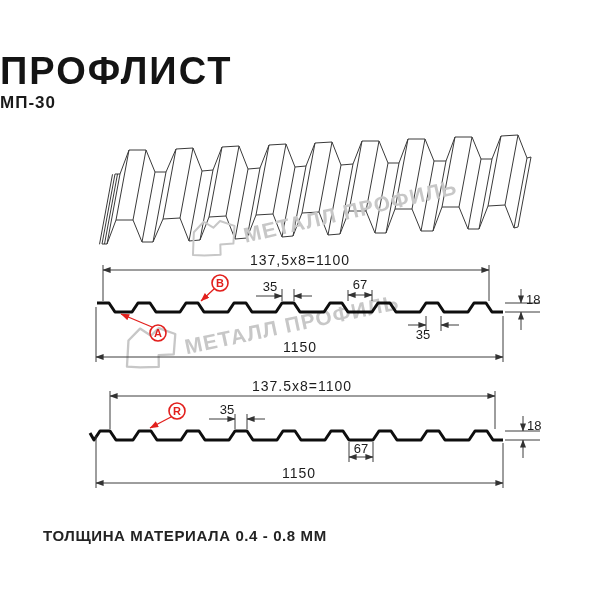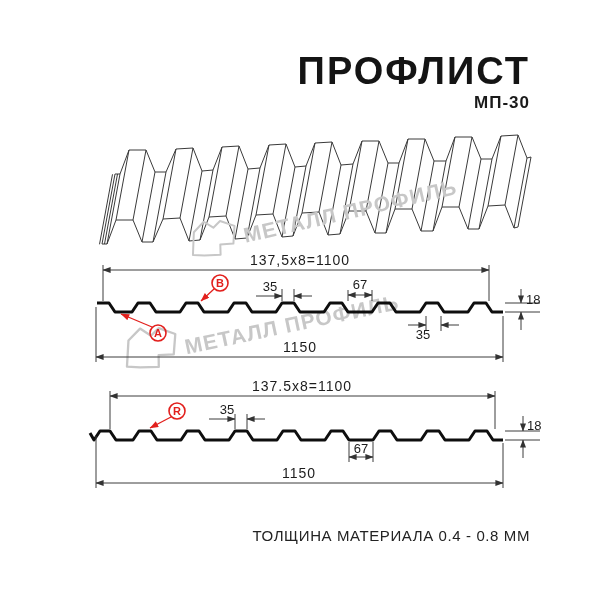--- a/index.html
+++ b/index.html
@@ -1,23 +1,23 @@
 <!DOCTYPE html>
 <html><head>
 <meta charset="utf-8">
 <style>
   html,body{margin:0;padding:0;}
   body{
     width:600px;height:600px;background:#ffffff;position:relative;overflow:hidden;
     font-family:"Liberation Sans",sans-serif;
   }
-  .abs{position:absolute;left:0;width:530px;text-align:right;}
+  .abs{position:absolute;left:0;width:530px;text-align:left;}
   .hdr-title{top:50px;font-size:38px;font-weight:800;letter-spacing:2px;color:#141414;}
   .hdr-sub{top:93px;font-size:17px;font-weight:700;letter-spacing:1px;color:#1a1a1a;}
-  .footer-note{top:527px;font-size:15px;font-weight:400;letter-spacing:.6px;color:#232323;}
+  .footer-note{top:527px;font-size:15px;font-weight:700;letter-spacing:.6px;color:#232323;margin-left:43px;}
   svg{position:absolute;top:0;left:0;}
   svg text{font-family:"Liberation Sans",sans-serif;}
   .dim-t{font-size:14px;fill:#1c1c1c;letter-spacing:1px;}
   .dim-s{font-size:13px;fill:#1c1c1c;}
   .thin{stroke:#3c3c3c;stroke-width:1;fill:none;}
   .prof{stroke:#0e0e0e;stroke-width:3;fill:none;stroke-linejoin:round;}
   .red{stroke:#e2201d;fill:none;stroke-width:1.6;}
   .redln{stroke:#e2201d;stroke-width:1.3;fill:none;}
   .redtx{font-size:11px;font-weight:700;fill:#e2201d;}
   .wm-t{font-size:21px;font-weight:700;letter-spacing:1.2px;fill:#c7c7c7;}

